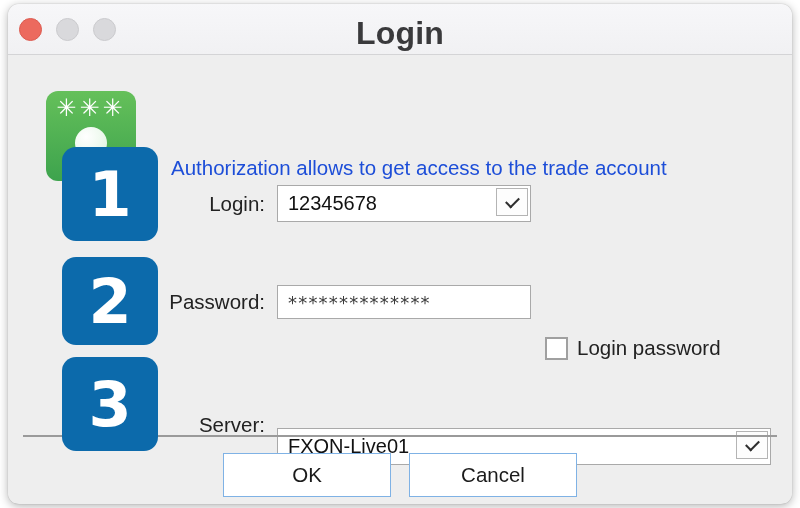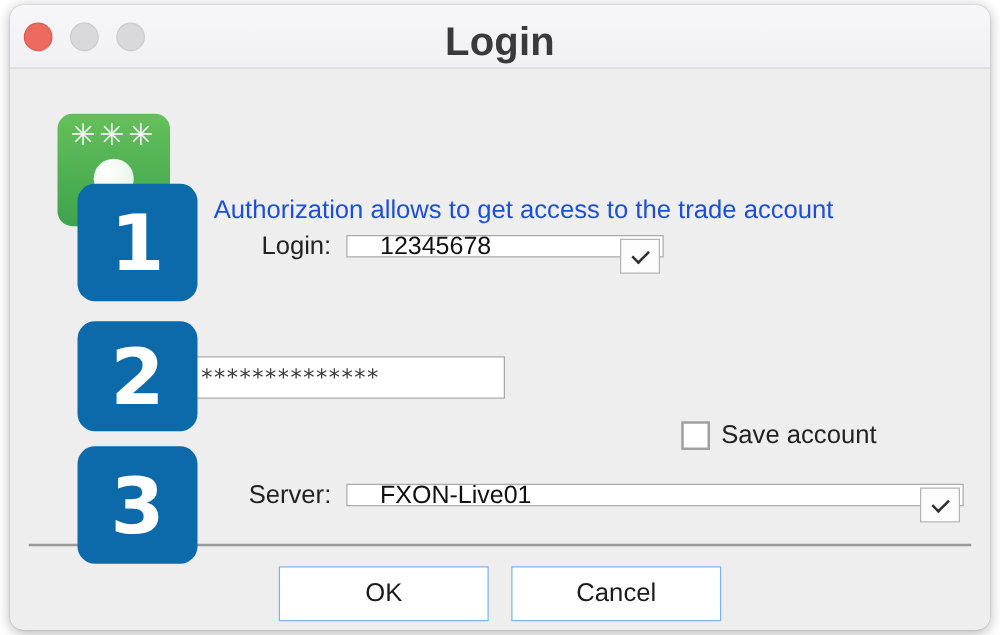--- a/index.html
+++ b/index.html
@@ -143,30 +143,29 @@
     text-align: right;
     white-space: nowrap;
   }
   .row-login    .field-label { width: 92px; }
   .row-password .field-label { width: 127px; }
   .row-server   .field-label { width: 105px; }
 
   .combo {
     position: relative;
     margin-left: 12px;
-    height: 18px;
+    height: 37px;
     background: #ffffff;
     border: 1px solid #a9a9a9;
     box-sizing: border-box;
     display: flex;
     align-items: center;
-    padding-left: 16px;
   }
   .combo.login  { width: 254px; }
-  .combo.server { width: 494px; }
+  .combo.server { width: 494px; margin-top: 44px; }
   .textbox {
     margin-left: 12px;
     height: 34px;
     width: 254px;
     background: #ffffff;
     border: 1px solid #a9a9a9;
     box-sizing: border-box;
     display: flex;
     align-items: center;
   }
@@ -285,28 +284,29 @@
       <div class="field-label">Login:</div>
       <div class="combo login">
         <div class="value" placeholder="">12345678</div>
         <div class="combo-btn">
           <span class="chev"></span>
         </div>
       </div>
     </div>
 
     <div class="row row-password">
+      <div class="field-label">Password:</div>
       <div class="textbox">
         <div class="value mask" placeholder="">**************</div>
       </div>
     </div>
 
     <div class="checkbox-row">
       <div class="checkbox"></div>
-      <div class="checkbox-label">Save account</div>
+      <div class="checkbox-label">Login password</div>
     </div>
 
     <div class="row row-server">
       <div class="field-label">Server:</div>
       <div class="combo server">
         <div class="value" placeholder="">FXON-Live01</div>
         <div class="combo-btn">
           <span class="chev"></span>
         </div>
       </div>

